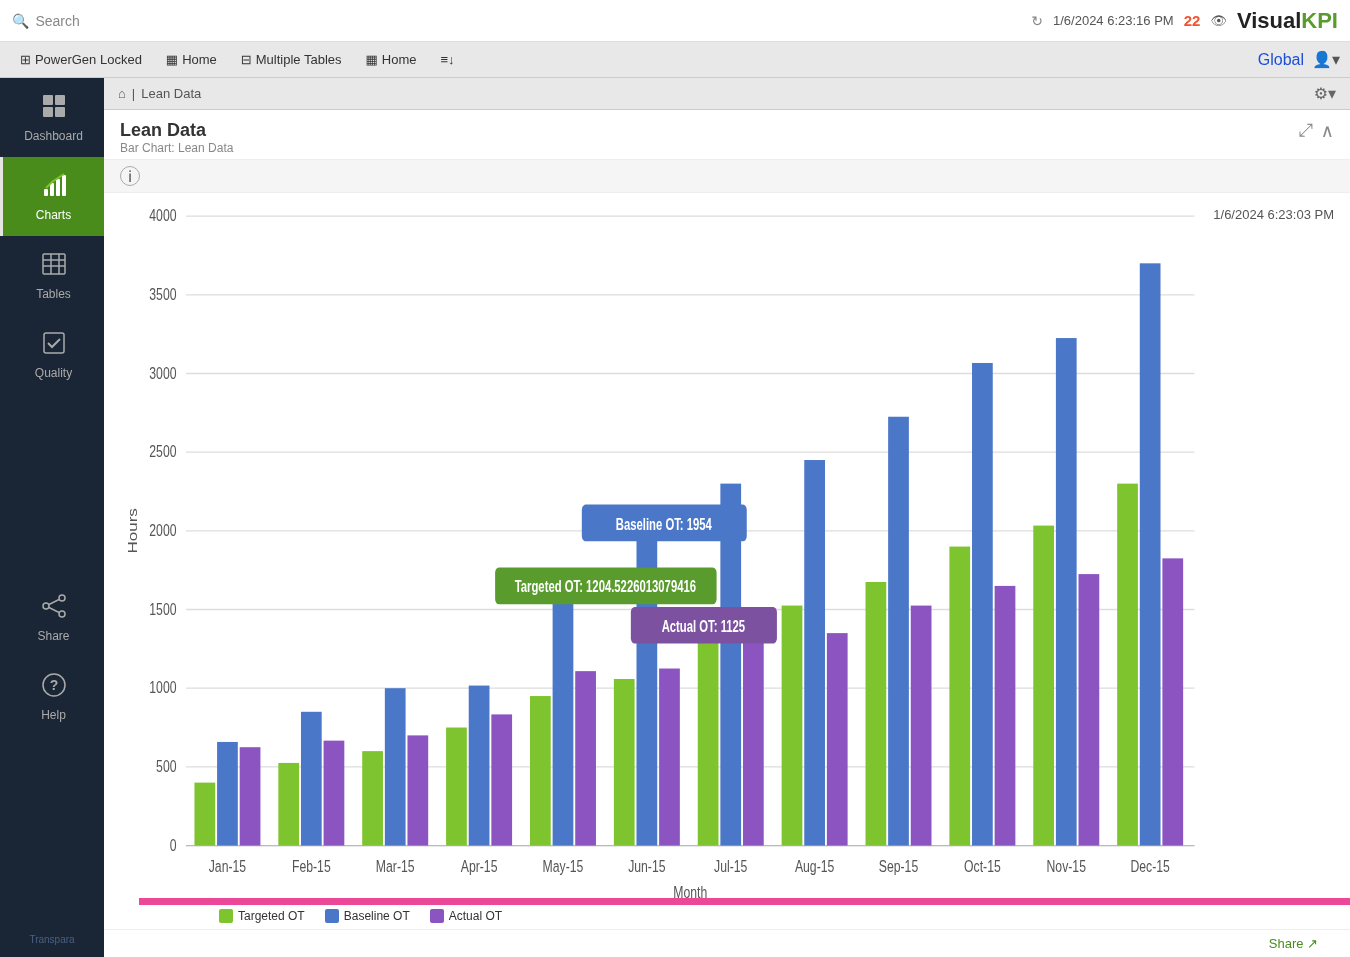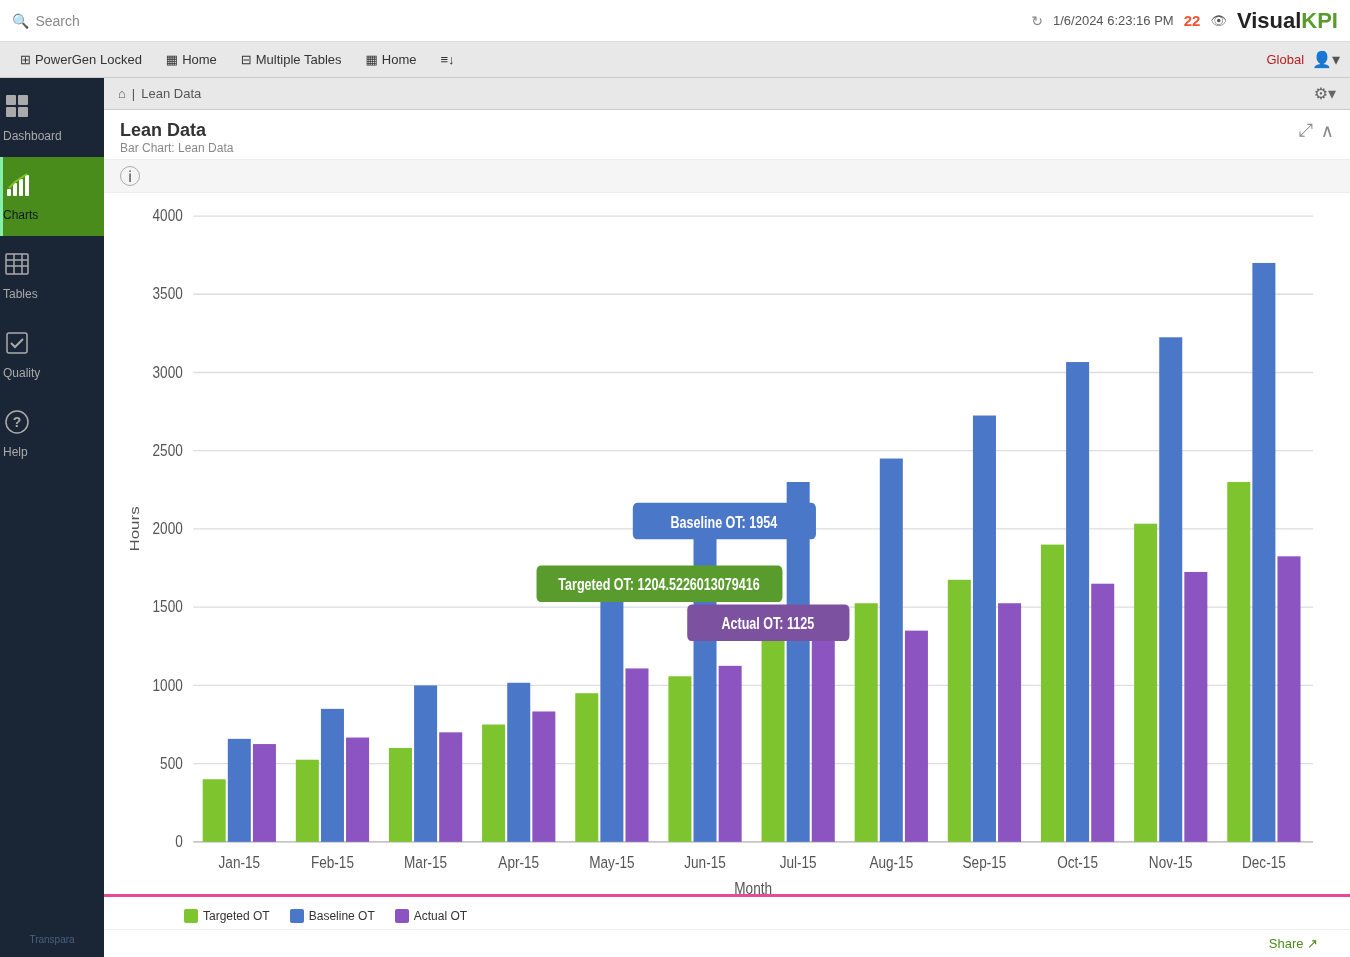--- a/index.html
+++ b/index.html
@@ -45,28 +45,28 @@
     .layout { display: flex; height: calc(957px - 78px); }
 
     
     .sidebar {
       width: 104px; background: #1a2535; color: #fff;
       display: flex; flex-direction: column; align-items: center;
       padding-top: 0; flex-shrink: 0;
     }
     .sidebar-item {
       width: 100%; display: flex; flex-direction: column;
-      align-items: flex-start; padding: 14px 0;
+      align-items: center; padding: 14px 0;
       cursor: pointer; color: #aaa; font-size: 12px;
       border-left: 3px solid transparent;
       transition: background 0.15s;
     }
     .sidebar-item.active {
-      background: #4a8c1c; color: #0f172a;
-      border-left: 3px solid #86efac;
+      background: #4a8c1c; color: #ffffff;
+      border-left: 3px solid #e5e5e5;
     }
     .sidebar-icon { font-size: 22px; margin-bottom: 3px; }
     .sidebar-bottom { margin-top: auto; }
 
     
     .main-content { flex: 1; overflow: hidden; display: flex; flex-direction: column; }
 
     
     .breadcrumb {
       background: #e8e8e8; padding: 6px 14px;
@@ -101,23 +101,24 @@
       flex: 1; padding: 10px 16px 0 16px;
       position: relative; display: flex; flex-direction: row;
     }
     .chart-inner { flex: 1; position: relative; }
 
     .chart-timestamp {
       text-align: center; font-size: 13px; color: #555;
       padding: 4px 0;
     }
     .chart-legend {
-      display: flex; gap: 20px; padding: 12px 16px 6px 80px;
+      display: flex; gap: 20px; padding: 4px 16px 6px 80px;
       font-size: 12px; color: #333;
-      border-top: 3px solid #ec4899;
+      border-top: 7px solid #ec4899;
+      margin-left: 35px;
     }
     .legend-item { display: flex; align-items: center; gap: 5px; }
     .legend-swatch { width: 14px; height: 14px; border-radius: 2px; }
 
     .share-footer {
       text-align: right; padding: 6px 32px;
       font-size: 13px; color: #4a8c1c;
       border-top: 1px solid #eee;
       cursor: pointer;
     }
@@ -161,21 +162,21 @@
     <span>Multiple Tables</span>
   </div>
   <div class="navbar-item">
     <span>▦</span>
     <span>Home</span>
   </div>
   <div class="navbar-item">
     <span>≡↓</span>
   </div>
   <div class="navbar-right">
-    <span style="cursor:pointer;font-size:13px;color:#b91c1c;">Global</span>
+    <span style="cursor:pointer;font-size:16px;color:#1d4ed8;">Global</span>
     <span style="cursor:pointer;font-size:16px;color:#555;">👤▾</span>
   </div>
 </div>
 
 <div class="layout">
 
   <div class="sidebar">
     <div class="sidebar-item">
       <div class="sidebar-icon">
         <svg width="28" height="28" viewBox="0 0 28 28" fill="none">
@@ -212,20 +213,32 @@
       <span>Tables</span>
     </div>
     <div class="sidebar-item">
       <div class="sidebar-icon">
         <svg width="28" height="28" viewBox="0 0 28 28" fill="none">
           <rect x="4" y="4" width="20" height="20" rx="2" stroke="#aaa" stroke-width="1.5" fill="none"></rect>
           <polyline points="8,14 12,18 20,10" stroke="#aaa" stroke-width="2" fill="none"></polyline>
         </svg>
       </div>
       <span>Quality</span>
+    </div>
+    <div class="sidebar-item sidebar-bottom">
+      <div class="sidebar-icon">
+        <svg width="28" height="28" viewBox="0 0 28 28" fill="none">
+          <circle cx="22" cy="6" r="3" stroke="#aaa" stroke-width="1.5" fill="none"></circle>
+          <circle cx="6" cy="14" r="3" stroke="#aaa" stroke-width="1.5" fill="none"></circle>
+          <circle cx="22" cy="22" r="3" stroke="#aaa" stroke-width="1.5" fill="none"></circle>
+          <line x1="9" y1="12.5" x2="19" y2="7.5" stroke="#aaa" stroke-width="1.5"></line>
+          <line x1="9" y1="15.5" x2="19" y2="20.5" stroke="#aaa" stroke-width="1.5"></line>
+        </svg>
+      </div>
+      <span>Share</span>
     </div>
     <div class="sidebar-item">
       <div class="sidebar-icon">
         <svg width="28" height="28" viewBox="0 0 28 28" fill="none">
           <circle cx="14" cy="14" r="11" stroke="#aaa" stroke-width="1.5" fill="none"></circle>
           <text x="14" y="19" text-anchor="middle" fill="#aaa" font-size="14" font-weight="bold">?</text>
         </svg>
       </div>
       <span>Help</span>
     </div>
@@ -362,20 +375,21 @@
             <text font-family="Arial" font-size="12" font-weight="bold" fill="white" x="577" y="249" text-anchor="middle">Baseline OT: 1954</text>
 
             <rect x="398" y="278" width="235" height="28" rx="4" fill="#5a9b2e"></rect>
             <text font-family="Arial" font-size="12" font-weight="bold" fill="white" x="515" y="297" text-anchor="middle">Targeted OT: 1204.5226013079416</text>
 
             <rect x="542" y="308" width="155" height="28" rx="4" fill="#7c52a0"></rect>
             <text font-family="Arial" font-size="12" font-weight="bold" fill="white" x="619" y="327" text-anchor="middle">Actual OT: 1125</text>
           </svg>
         </div>
 
+        <div class="chart-timestamp">1/6/2024 6:23:03 PM</div>
       </div>
 
       <div class="chart-legend">
         <div class="legend-item">
           <div class="legend-swatch" style="background:#7dc42e;"></div>
           <span>Targeted OT</span>
         </div>
         <div class="legend-item">
           <div class="legend-swatch" style="background:#4b77c8;"></div>
           <span>Baseline OT</span>

